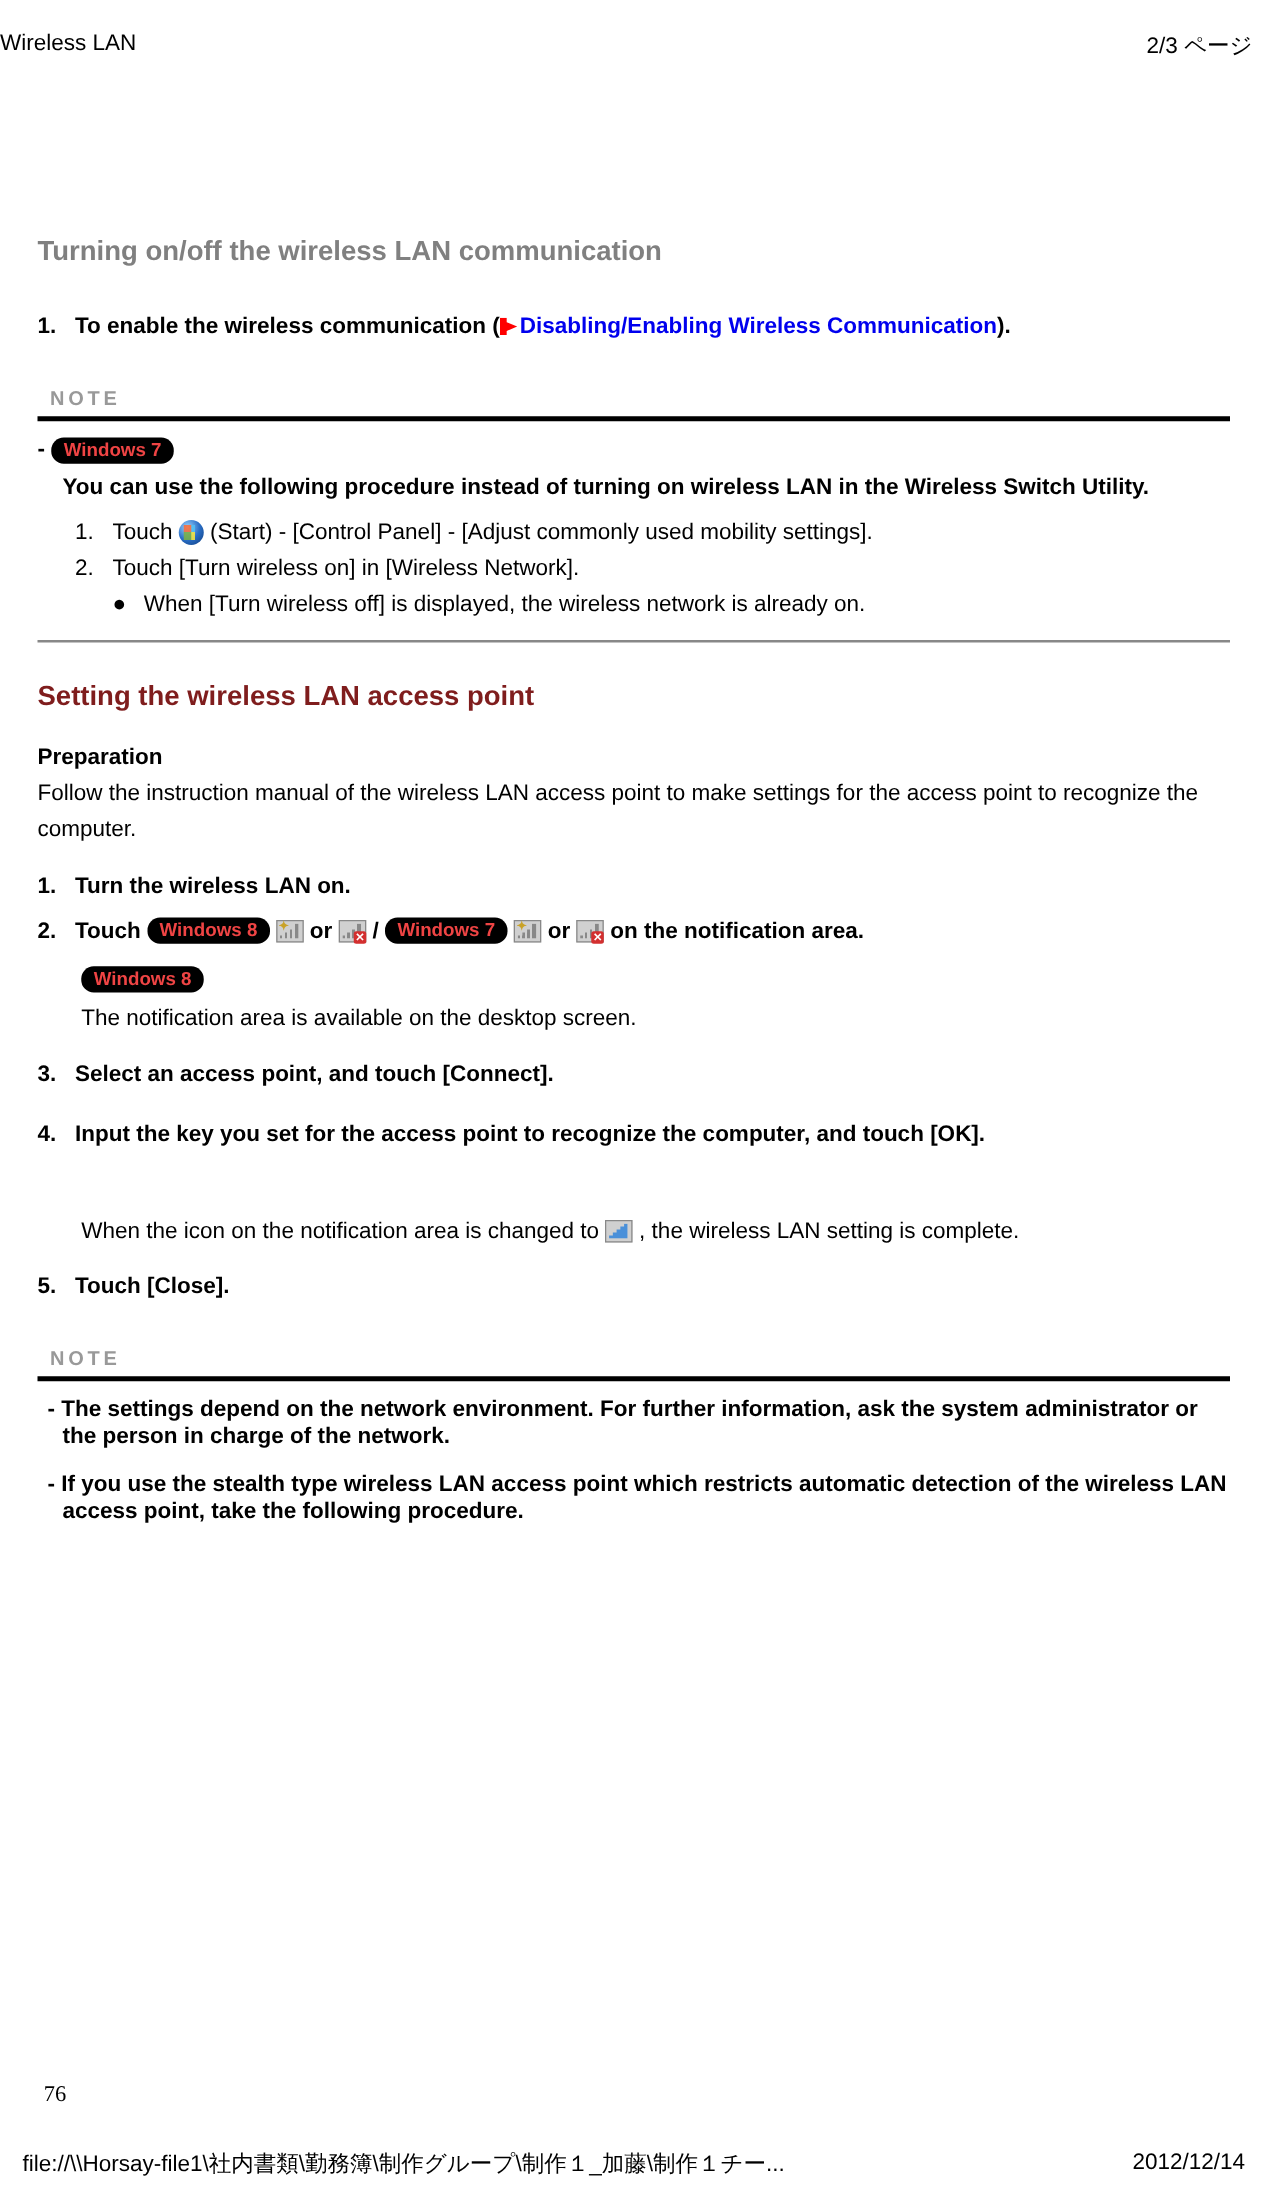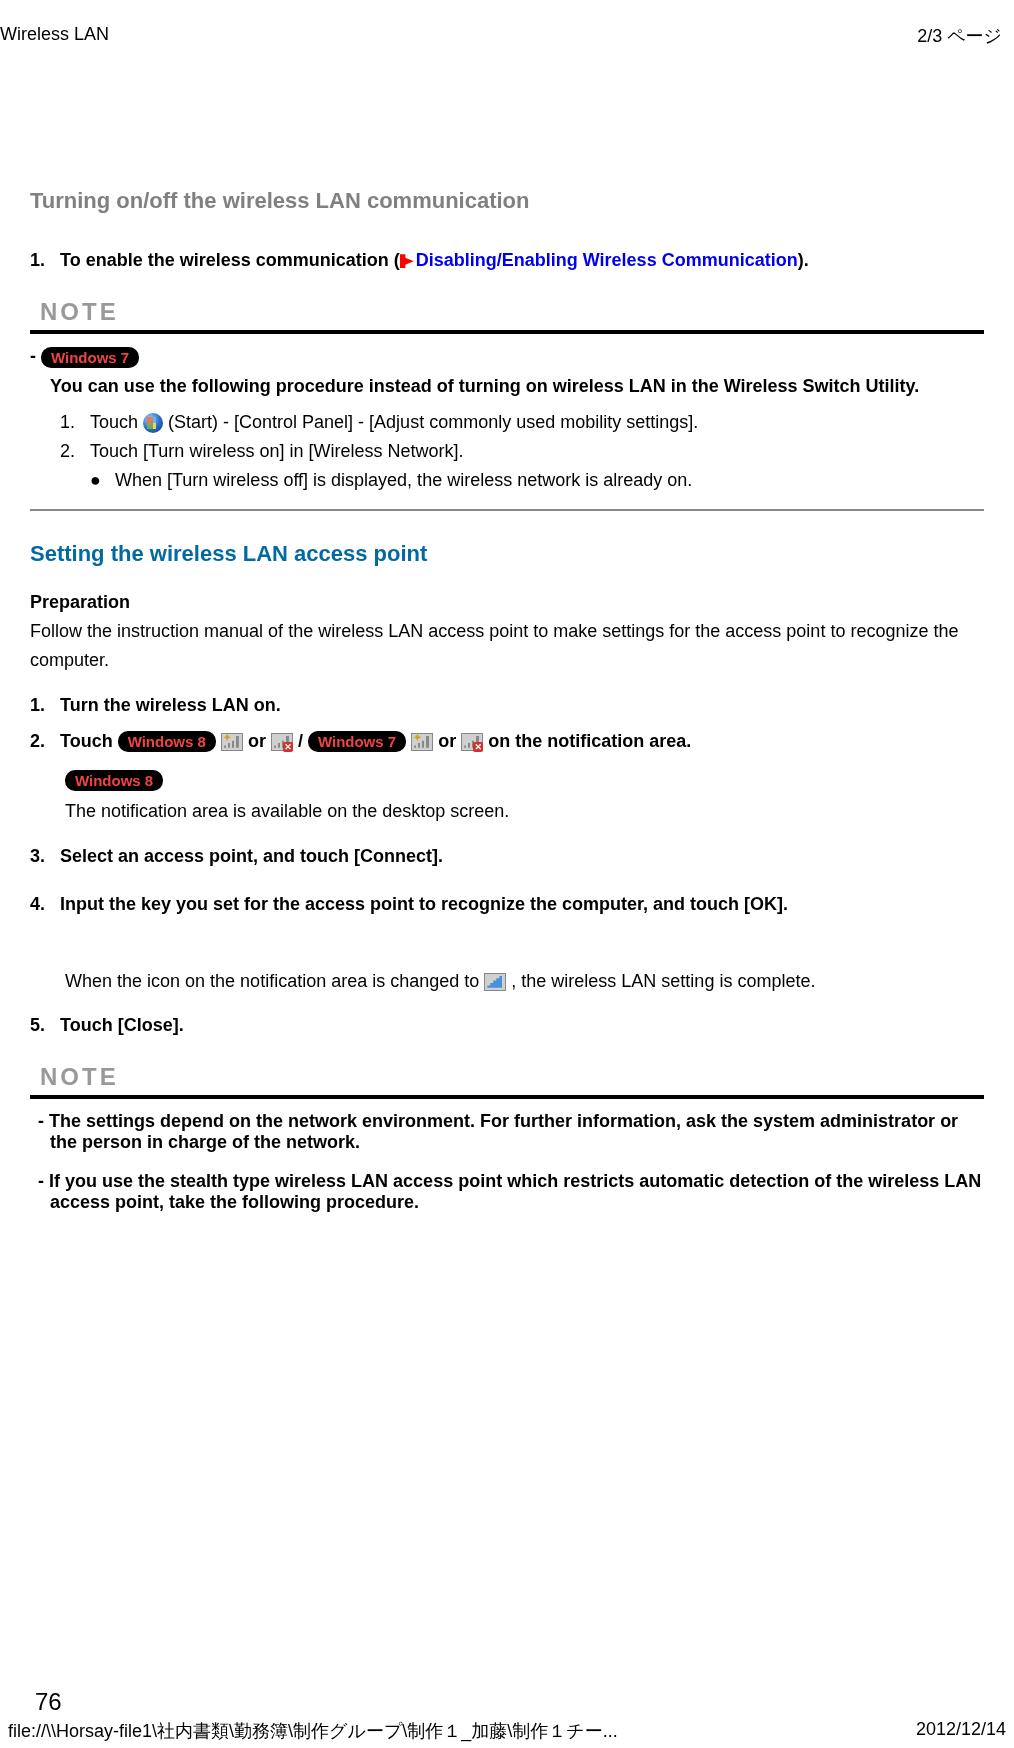--- a/index.html
+++ b/index.html
@@ -22,21 +22,21 @@
       padding: 20px 30px 0 30px;
     }
     .section-title {
       color: #808080;
       font-size: 22px;
       font-weight: bold;
       margin-top: 120px;
       margin-bottom: 36px;
     }
     .section-title-2 {
-      color: #0369a1;
+      color: #7f1d1d;
       font-size: 22px;
       font-weight: bold;
       margin-top: 30px;
       margin-bottom: 25px;
     }
     .ol-list {
       list-style: none;
       padding-left: 0;
     }
     .ol-item {
@@ -59,24 +59,24 @@
       display: inline-block;
       width: 14px;
       height: 14px;
       background: #FF0000;
       clip-path: polygon(0 0, 40% 0, 40% 25%, 100% 50%, 40% 75%, 40% 100%, 0 100%);
       vertical-align: middle;
       margin-right: 2px;
     }
     .note-label {
       color: #999;
-      font-size: 24px;
+      font-size: 16px;
       font-weight: bold;
       letter-spacing: 3px;
-      margin-top: 27px;
+      margin-top: 40px;
       margin-bottom: 4px;
       padding-left: 10px;
     }
     .hr-dark {
       border: none;
       border-top: 4px solid #000;
       margin-bottom: 12px;
     }
     .hr-light {
       border: none;
@@ -206,31 +206,32 @@
       font-size: 18px;
       font-weight: bold;
       padding-left: 0;
       margin-bottom: 18px;
       text-indent: -12px;
       padding-left: 20px;
     }
     .page-num {
       position: absolute;
       left: 35px;
-      bottom: 32px;
-      font-size: 24px;
+      bottom: 62px;
+      font-size: 18px;
+      font-family: Liberation Serif, serif;
     }
     .footer-row {
       position: absolute;
       bottom: 5px;
       left: 0;
       right: 0;
       display: flex;
       justify-content: space-between;
-      padding: 0 8px;
+      padding: 0 18px;
       font-size: 18px;
     }
     .content-block {
       margin-bottom: 20px;
     }
     .step-body {
       padding-left: 35px;
       font-size: 18px;
       line-height: 1.6;
     }

